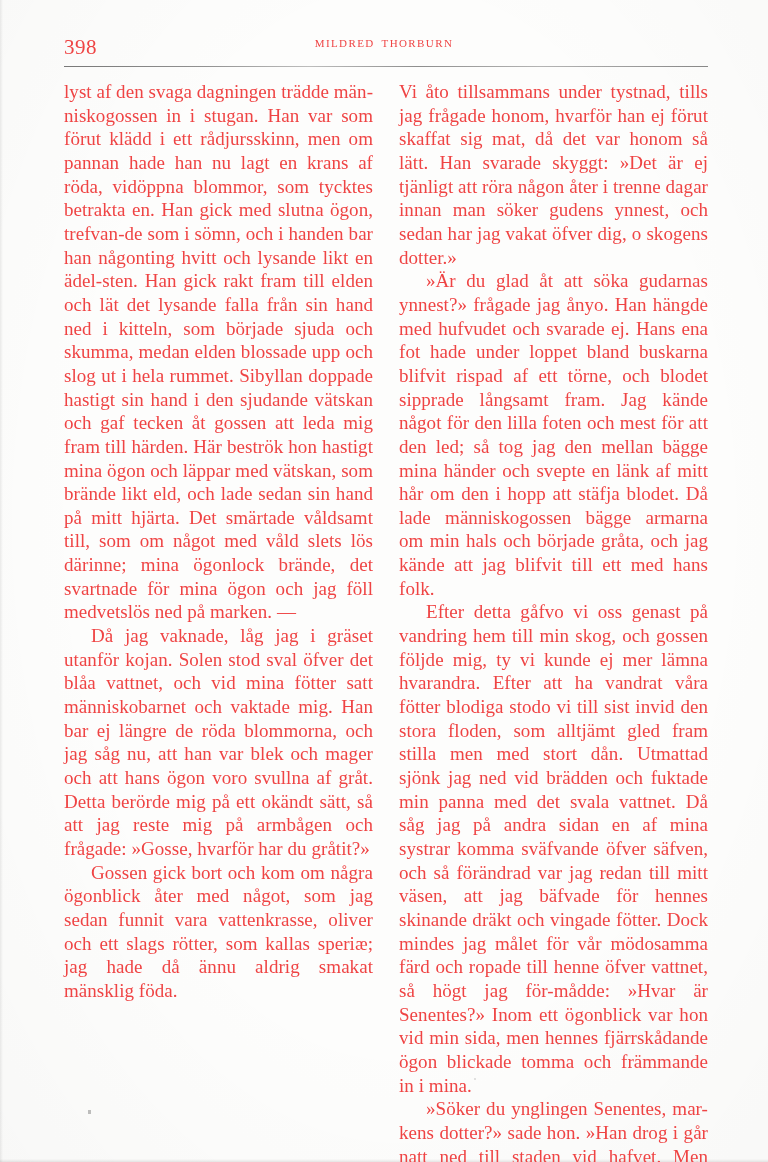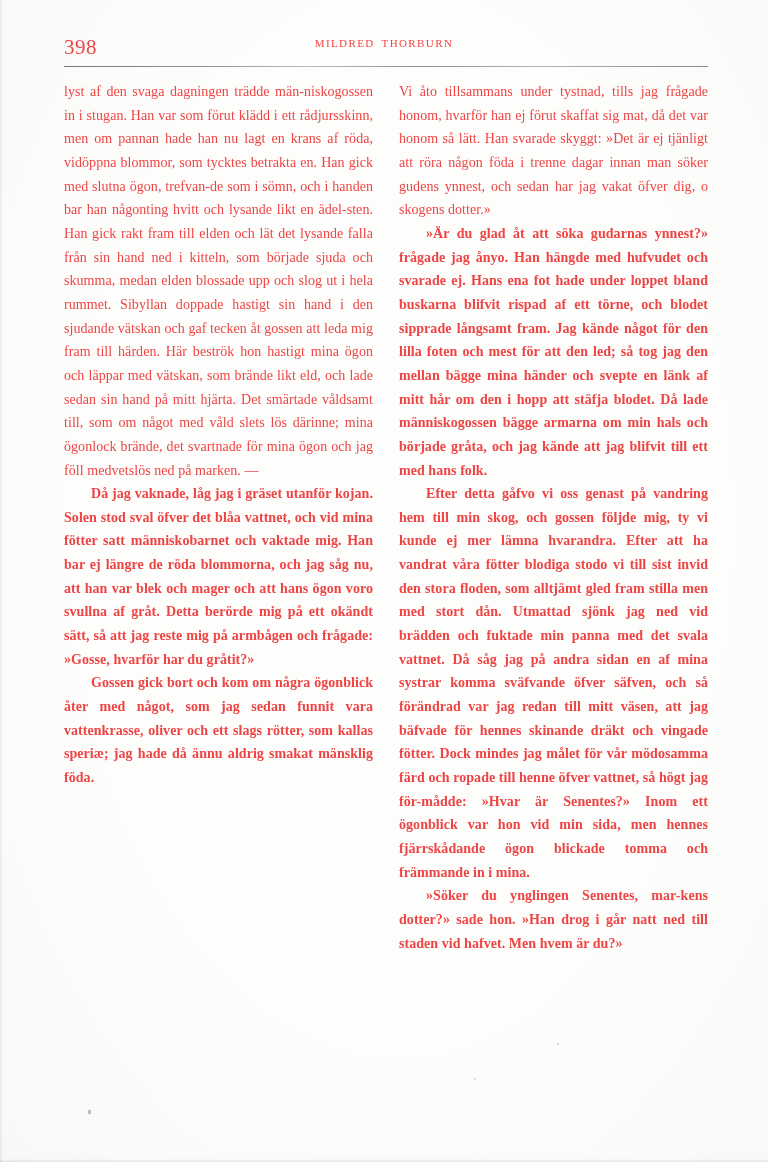--- a/index.html
+++ b/index.html
@@ -85,30 +85,29 @@
   }
 
   .col {
     width: 309px;
   }
 
   .col p {
     margin: 0;
     text-align: justify;
     text-justify: inter-word;
-    font-size: 14px;
+    font-size: 19px;
     line-height: 23.65px;
     hyphens: manual;
     -webkit-hyphens: manual;
     letter-spacing: 0.05px;
   }
 
   .col p.indent {
     text-indent: 27px;
-    font-weight: bold;
   }
 
   .col p.flush {
     text-indent: 0;
   }
 
   
   .col p:last-child {
     margin-bottom: 0;
   }
@@ -156,21 +155,21 @@
 
   <div class="columns">
 
     <div class="col">
       <p class="flush">lyst af den svaga dagningen trädde män-niskogossen in i stugan. Han var som förut klädd i ett rådjursskinn, men om pannan hade han nu lagt en krans af röda, vidöppna blommor, som tycktes betrakta en. Han gick med slutna ögon, trefvan-de som i sömn, och i handen bar han någonting hvitt och lysande likt en ädel-sten. Han gick rakt fram till elden och lät det lysande falla från sin hand ned i kitteln, som började sjuda och skumma, medan elden blossade upp och slog ut i hela rummet. Sibyllan doppade hastigt sin hand i den sjudande vätskan och gaf tecken åt gossen att leda mig fram till härden. Här beströk hon hastigt mina ögon och läppar med vätskan, som brände likt eld, och lade sedan sin hand på mitt hjärta. Det smärtade våldsamt till, som om något med våld slets lös därinne; mina ögonlock brände, det svartnade för mina ögon och jag föll medvetslös ned på marken. —</p>
       <p class="indent">Då jag vaknade, låg jag i gräset utanför kojan. Solen stod sval öfver det blåa vattnet, och vid mina fötter satt människobarnet och vaktade mig. Han bar ej längre de röda blommorna, och jag såg nu, att han var blek och mager och att hans ögon voro svullna af gråt. Detta berörde mig på ett okändt sätt, så att jag reste mig på armbågen och frågade: »Gosse, hvarför har du gråtit?»</p>
       <p class="indent">Gossen gick bort och kom om några ögonblick åter med något, som jag sedan funnit vara vattenkrasse, oliver och ett slags rötter, som kallas speriæ; jag hade då ännu aldrig smakat mänsklig föda.</p>
     </div>
 
     <div class="col">
-      <p class="flush">Vi åto tillsammans under tystnad, tills jag frågade honom, hvarför han ej förut skaffat sig mat, då det var honom så lätt. Han svarade skyggt: »Det är ej tjänligt att röra någon föda i trenne dagar innan man söker gudens ynnest, och sedan har jag vakat öfver dig, o skogens dotter.»</p>
+      <p class="flush">Vi åto tillsammans under tystnad, tills jag frågade honom, hvarför han ej förut skaffat sig mat, då det var honom så lätt. Han svarade skyggt: »Det är ej tjänligt att röra någon åter i trenne dagar innan man söker gudens ynnest, och sedan har jag vakat öfver dig, o skogens dotter.»</p>
       <p class="indent">»Är du glad åt att söka gudarnas ynnest?» frågade jag ånyo. Han hängde med hufvudet och svarade ej. Hans ena fot hade under loppet bland buskarna blifvit rispad af ett törne, och blodet sipprade långsamt fram. Jag kände något för den lilla foten och mest för att den led; så tog jag den mellan bägge mina händer och svepte en länk af mitt hår om den i hopp att stäfja blodet. Då lade människogossen bägge armarna om min hals och började gråta, och jag kände att jag blifvit till ett med hans folk.</p>
       <p class="indent">Efter detta gåfvo vi oss genast på vandring hem till min skog, och gossen följde mig, ty vi kunde ej mer lämna hvarandra. Efter att ha vandrat våra fötter blodiga stodo vi till sist invid den stora floden, som alltjämt gled fram stilla men med stort dån. Utmattad sjönk jag ned vid brädden och fuktade min panna med det svala vattnet. Då såg jag på andra sidan en af mina systrar komma sväfvande öfver säfven, och så förändrad var jag redan till mitt väsen, att jag bäfvade för hennes skinande dräkt och vingade fötter. Dock mindes jag målet för vår mödosamma färd och ropade till henne öfver vattnet, så högt jag för-mådde: »Hvar är Senentes?» Inom ett ögonblick var hon vid min sida, men hennes fjärrskådande ögon blickade tomma och främmande in i mina.</p>
       <p class="indent">»Söker du ynglingen Senentes, mar-kens dotter?» sade hon. »Han drog i går natt ned till staden vid hafvet. Men hvem är du?»</p>
     </div>
 
   </div>
 
   <div class="speck" style="left:88px;  top:1110px; width:3px; height:4px;"></div>
   <div class="speck" style="left:557px; top:1043px; width:2px; height:2px; opacity:.5;"></div>
   <div class="speck" style="left:474px; top:1078px; width:2px; height:2px; opacity:.45;"></div>

